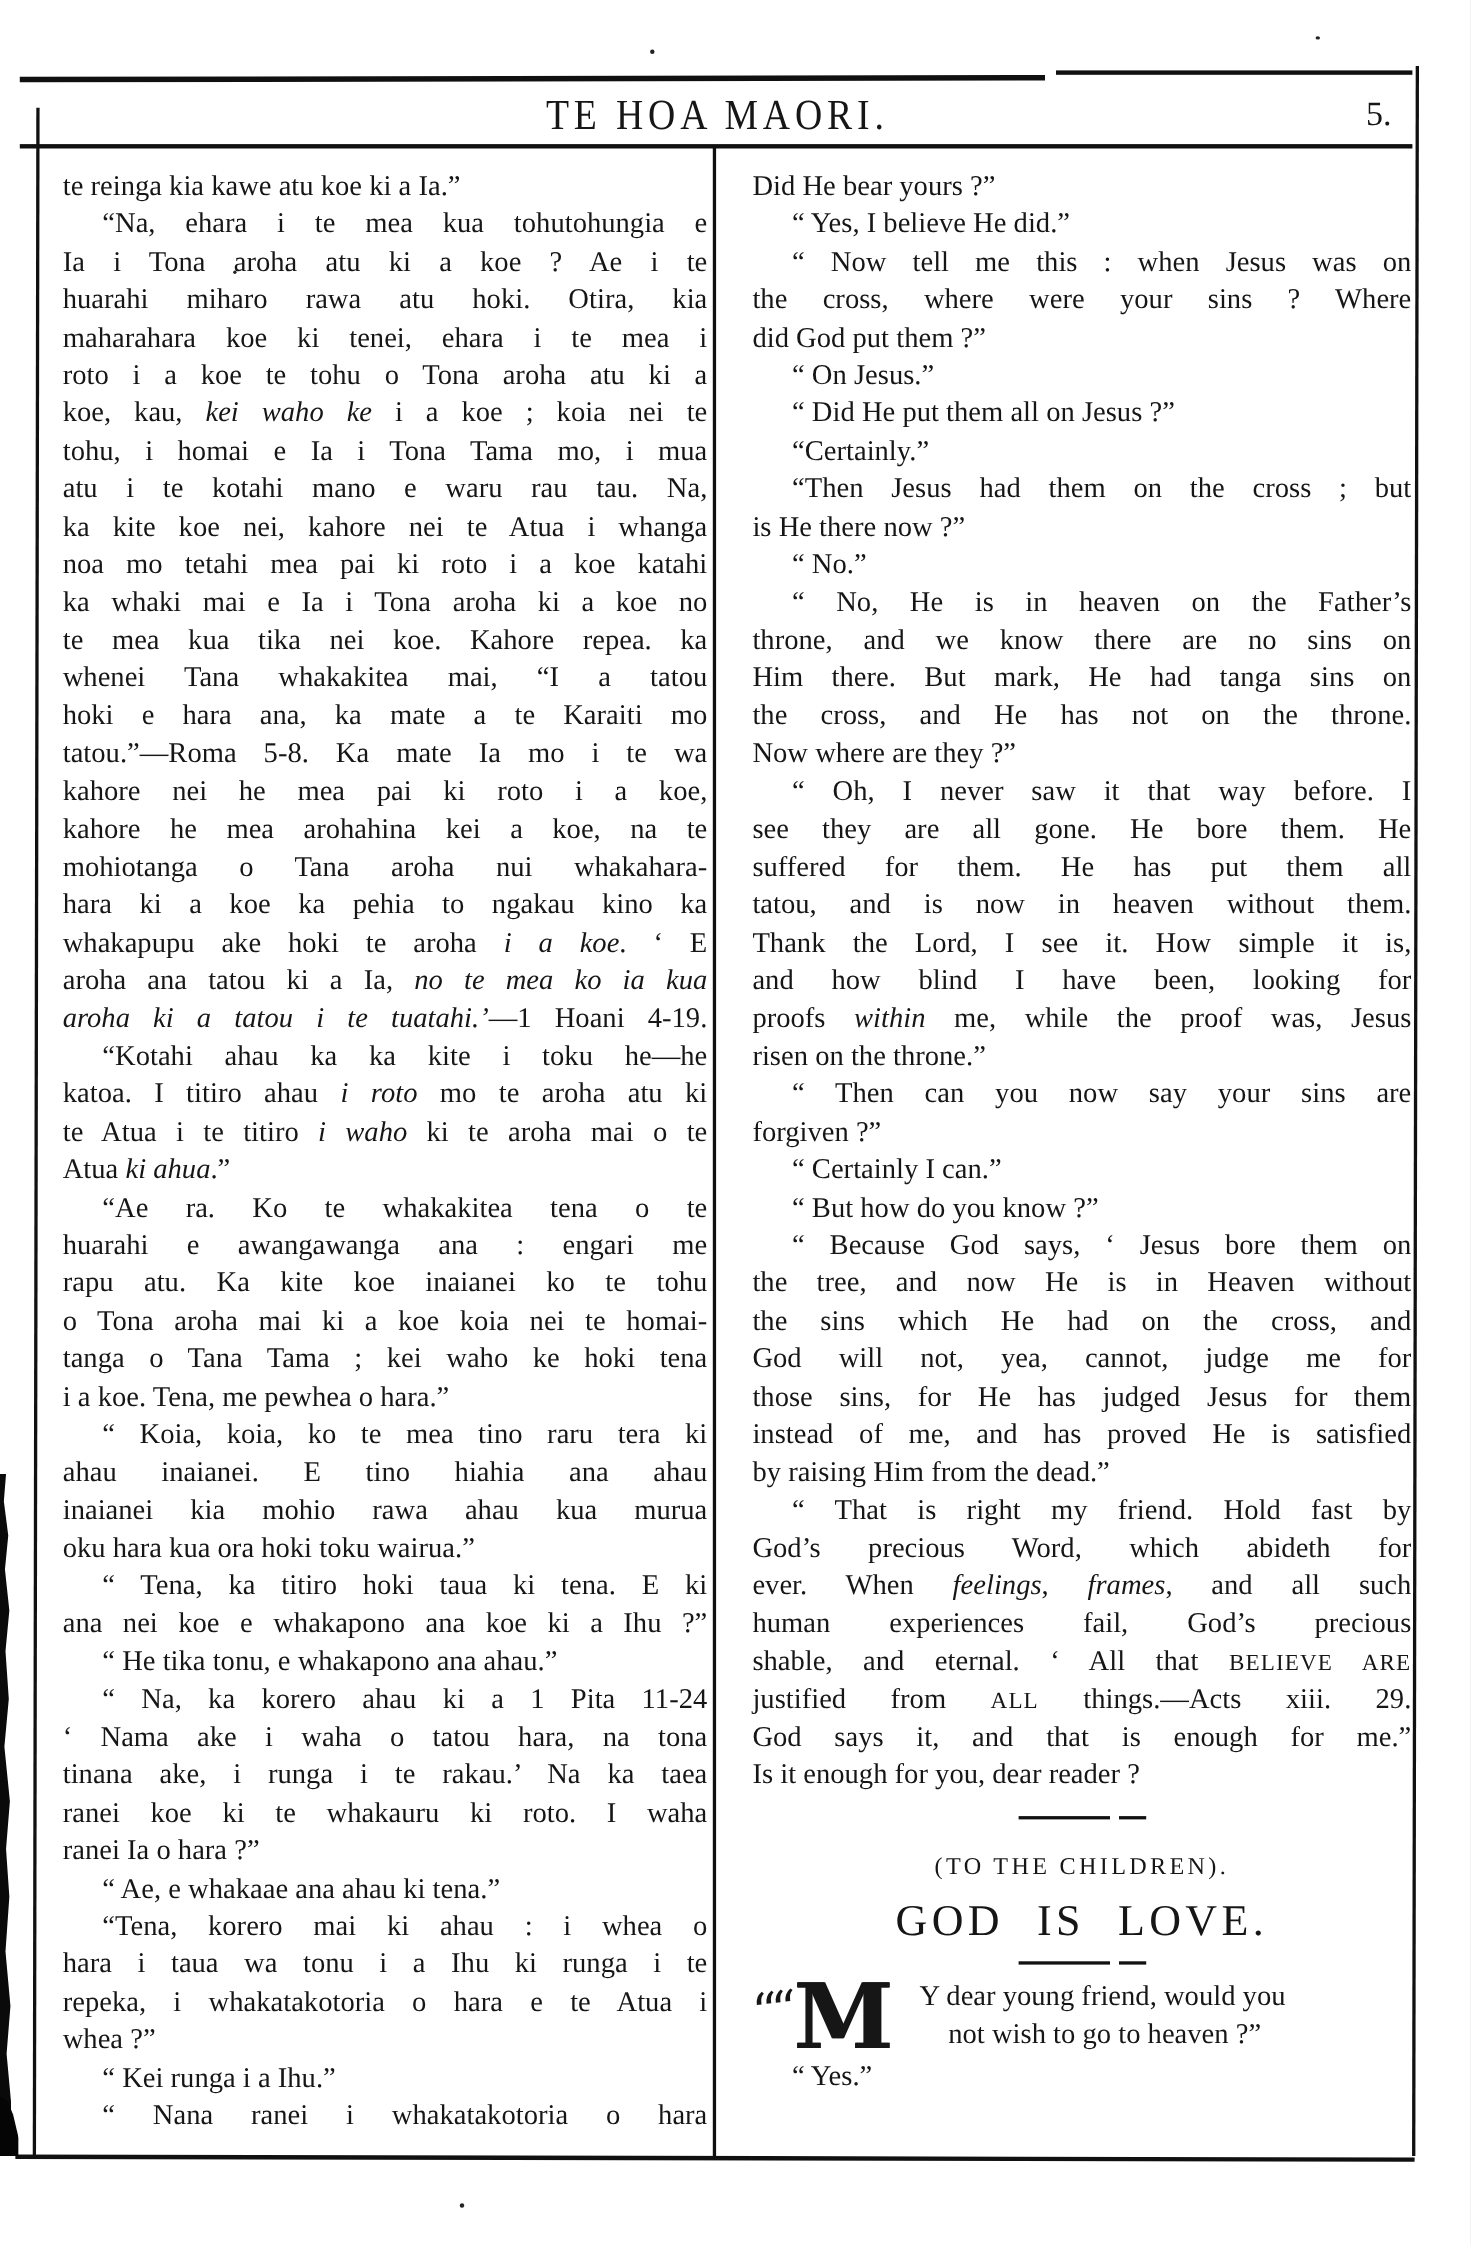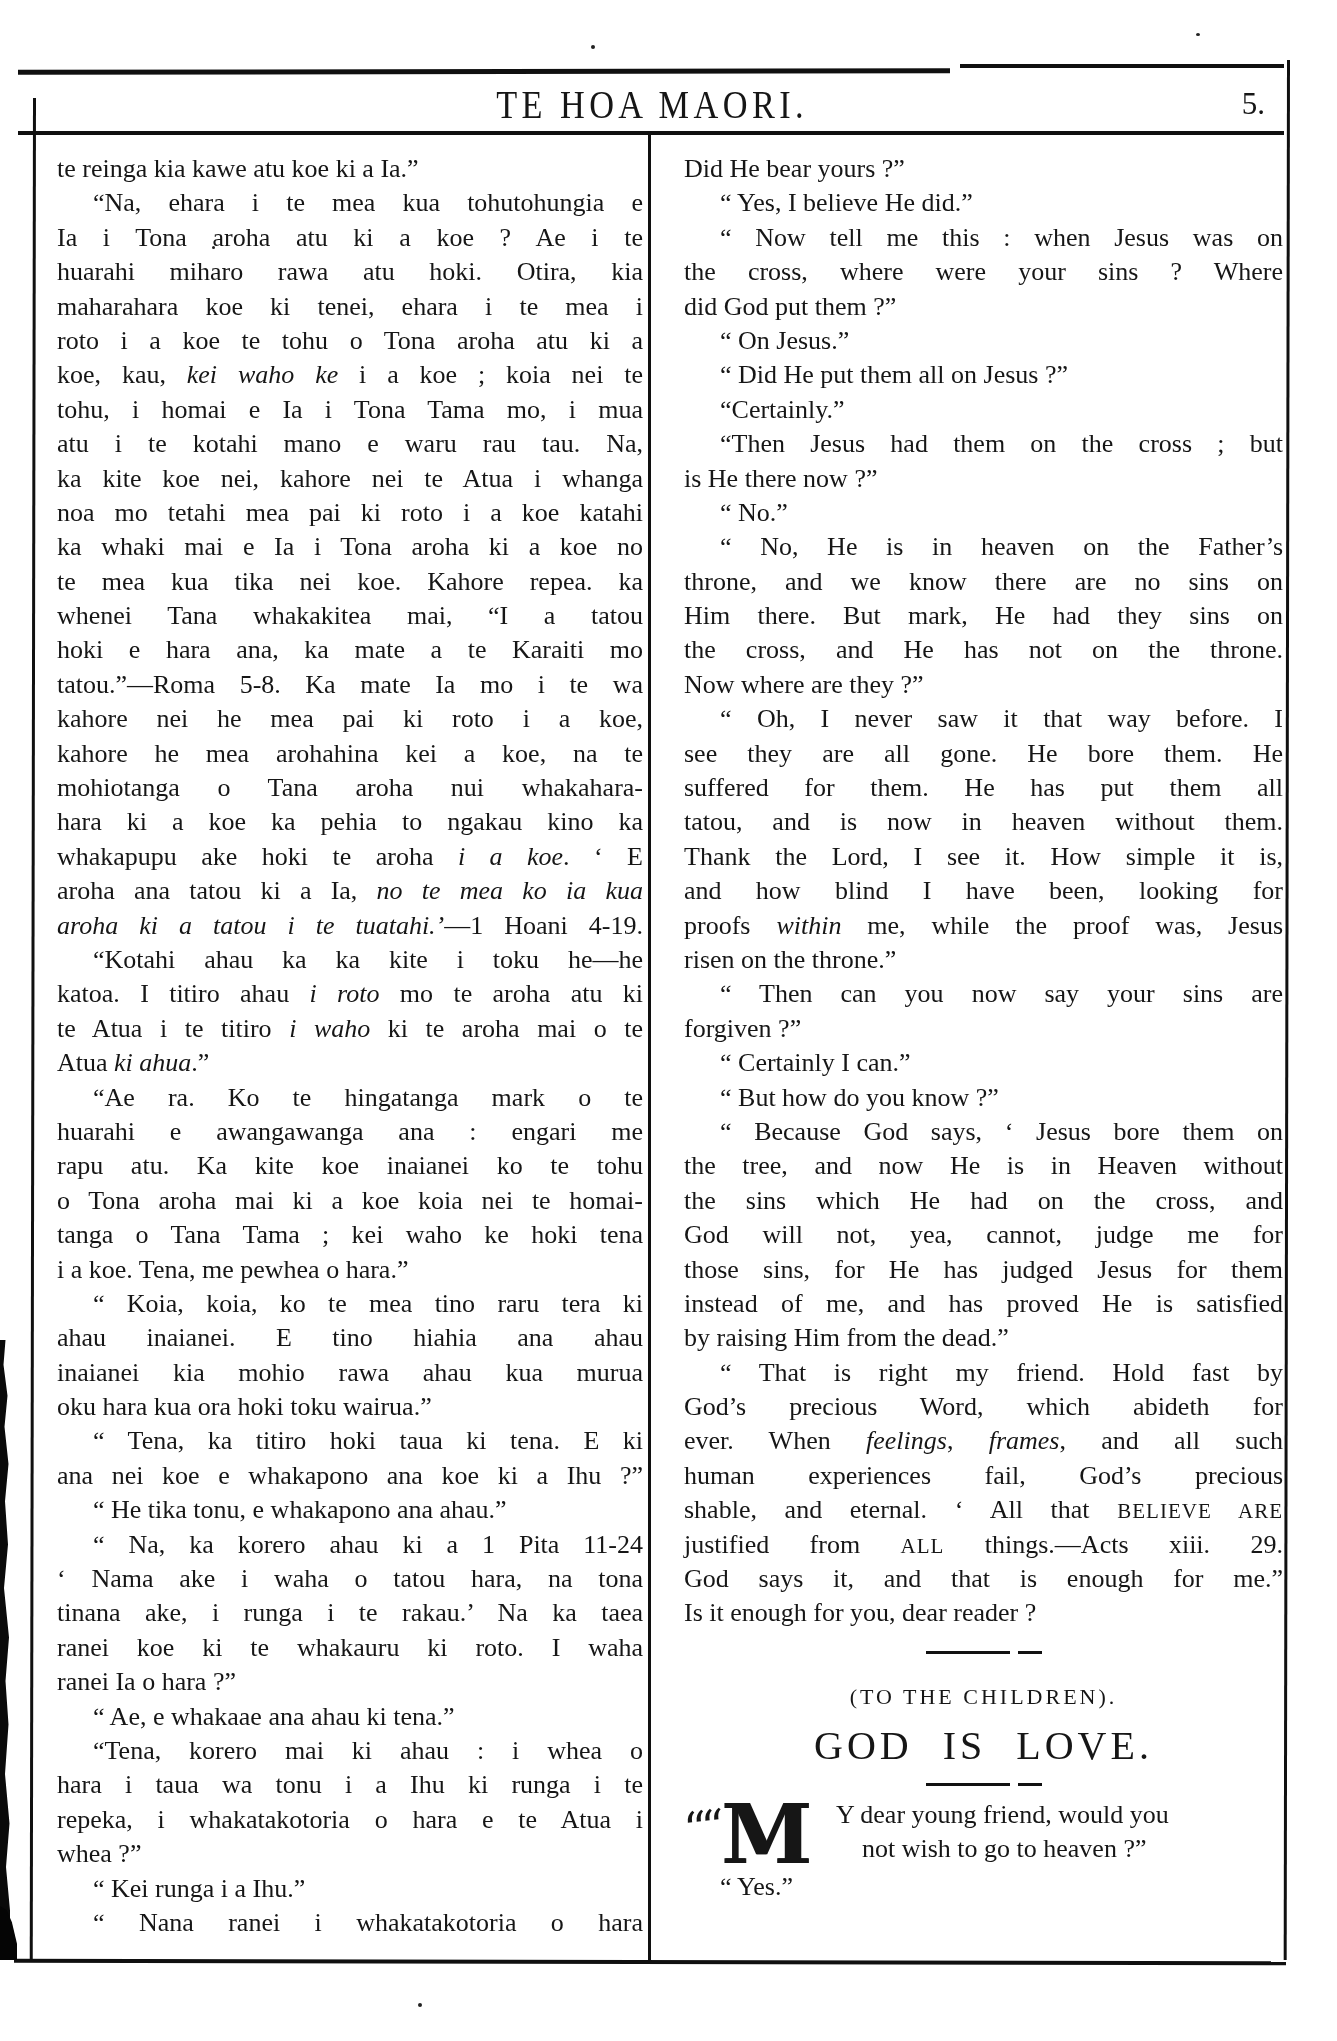--- a/index.html
+++ b/index.html
@@ -111,21 +111,21 @@
       <div class="line"><span>kahore he mea arohahina kei a koe, na te</span></div>
       <div class="line"><span>mohiotanga o Tana aroha nui whakahara-</span></div>
       <div class="line"><span>hara ki a koe ka pehia to ngakau kino ka</span></div>
       <div class="line"><span>whakapupu ake hoki te aroha </span><span class="i">i a koe</span><span>.  ‘ E</span></div>
       <div class="line"><span>aroha ana tatou ki a Ia, </span><span class="i">no te mea ko ia kua</span></div>
       <div class="line"><span class="i">aroha ki a tatou i te tuatahi.’</span><span>—1 Hoani 4-19.</span></div>
       <div class="line in"><span>“Kotahi ahau ka ka kite i toku he—he</span></div>
       <div class="line"><span>katoa.  I titiro ahau </span><span class="i">i roto</span><span> mo te aroha atu ki</span></div>
       <div class="line"><span>te Atua i te titiro </span><span class="i">i waho</span><span> ki te aroha mai o te</span></div>
       <div class="line nj"><span>Atua </span><span class="i">ki ahua</span><span>.”</span></div>
-      <div class="line in"><span>“Ae ra.  Ko te hingatanga mark o te</span></div>
+      <div class="line in"><span>“Ae ra.  Ko te whakakitea tena o te</span></div>
       <div class="line"><span>huarahi e awangawanga ana :  engari me</span></div>
       <div class="line"><span>rapu atu.  Ka kite koe inaianei ko te tohu</span></div>
       <div class="line"><span>o Tona aroha mai ki a koe koia nei te homai-</span></div>
       <div class="line"><span>tanga o Tana Tama ;  kei waho ke hoki tena</span></div>
       <div class="line nj"><span>i a koe.  Tena, me pewhea o hara.”</span></div>
       <div class="line in"><span>“ Koia, koia, ko te mea tino raru tera ki</span></div>
       <div class="line"><span>ahau inaianei.  E tino hiahia ana ahau</span></div>
       <div class="line"><span>inaianei kia mohio rawa ahau kua murua</span></div>
       <div class="line nj"><span>oku hara kua ora hoki toku wairua.”</span></div>
       <div class="line in"><span>“ Tena, ka titiro hoki taua ki tena.  E ki</span></div>
@@ -153,21 +153,21 @@
       <div class="line"><span>the cross, where were your sins ?  Where</span></div>
       <div class="line nj"><span>did God put them ?”</span></div>
       <div class="line in nj"><span>“ On Jesus.”</span></div>
       <div class="line in nj"><span>“ Did He put them all on  Jesus ?”</span></div>
       <div class="line in nj"><span>“Certainly.”</span></div>
       <div class="line in"><span>“Then Jesus had them on the cross ;  but</span></div>
       <div class="line nj"><span>is He there now ?”</span></div>
       <div class="line in nj"><span>“ No.”</span></div>
       <div class="line in"><span>“ No, He is in heaven on the Father’s</span></div>
       <div class="line"><span>throne, and we know there are no sins on</span></div>
-      <div class="line"><span>Him there.  But mark, He had they sins on</span></div>
+      <div class="line"><span>Him there.  But mark, He had tanga sins on</span></div>
       <div class="line"><span>the cross, and He has not on the throne.</span></div>
       <div class="line nj"><span>Now where are they ?”</span></div>
       <div class="line in"><span>“ Oh, I never saw it that way before.  I</span></div>
       <div class="line"><span>see they are all gone.  He bore them.  He</span></div>
       <div class="line"><span>suffered for them.  He has put them all</span></div>
       <div class="line"><span>tatou, and is now in heaven without them.</span></div>
       <div class="line"><span>Thank the Lord, I see it.  How simple it is,</span></div>
       <div class="line"><span>and how blind I have been, looking for</span></div>
       <div class="line"><span>proofs </span><span class="i">within</span><span> me, while the proof was, Jesus</span></div>
       <div class="line nj"><span>risen on the throne.”</span></div>

